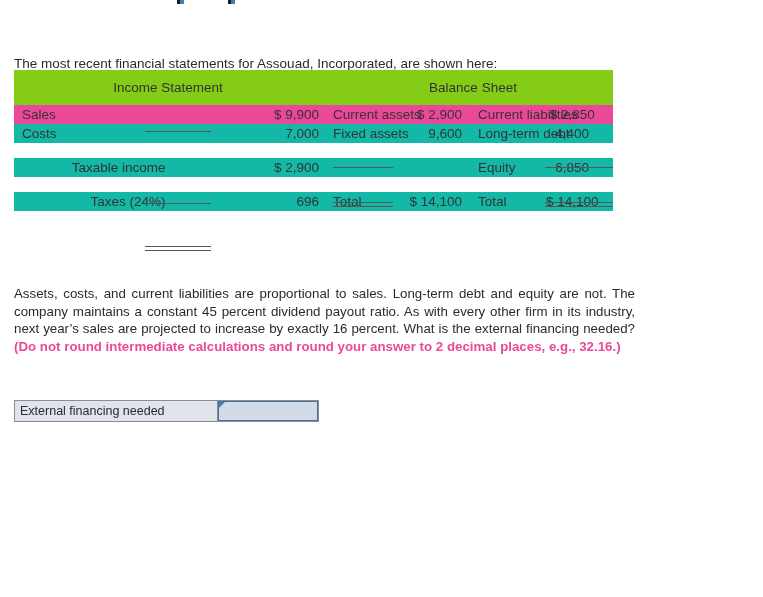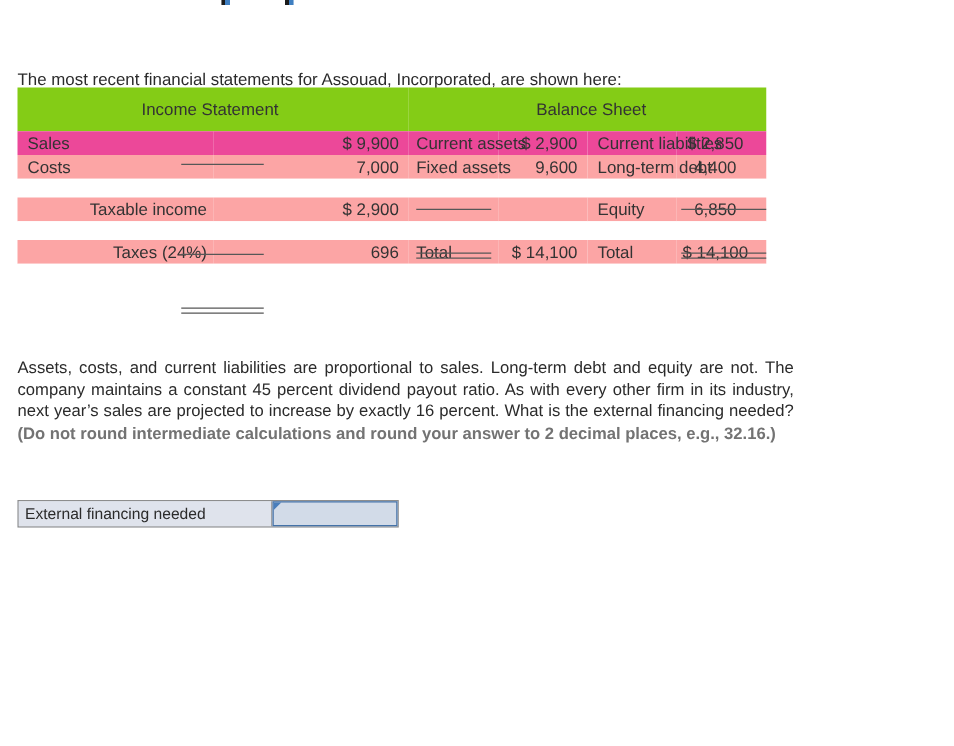--- a/index.html
+++ b/index.html
@@ -60,21 +60,21 @@
     padding: 0;
     height: 19px;
     vertical-align: middle;
     white-space: nowrap;
   }
   .row-head td {
     background: #84cc16;
     height: 35px;
     text-align: center;
   }
-  .row-shade td { background: #fca5a5; }
+  .row-shade td { background: #14b8a6; }
   .row-plain td { background: #ec4899; }
   .row-gap td { background: #ffffff; height: 15px; }
 
   .c-lbl1   { width: 122px; text-align: right; padding-right: 5px !important; }
   .c-val1   { width: 66px;  text-align: right; padding-right: 8px !important; }
   .c-lbl2   { width: 110px; text-align: left;  padding-left: 6px !important; }
   .c-val2   { width: 70px;  text-align: right; padding-right: 8px !important; }
   .c-lbl3   { width: 143px; text-align: left;  padding-left: 8px !important; }
   .c-val3   { width: 88px;  text-align: center; padding-right: 10px !important; }
 
@@ -100,21 +100,21 @@
     position: absolute;
     left: 14px;
     top: 285px;
     width: 621px;
     font-size: 13.3px;
     line-height: 17.6px;
     text-align: justify;
     color: #2b2b2b;
   }
   .para .emph {
-    color: #737373;
+    color: #ec4899;
     font-weight: bold;
   }
 
   
   .answer-wrap {
     position: absolute;
     left: 14px;
     top: 400px;
     display: flex;
     align-items: stretch;

